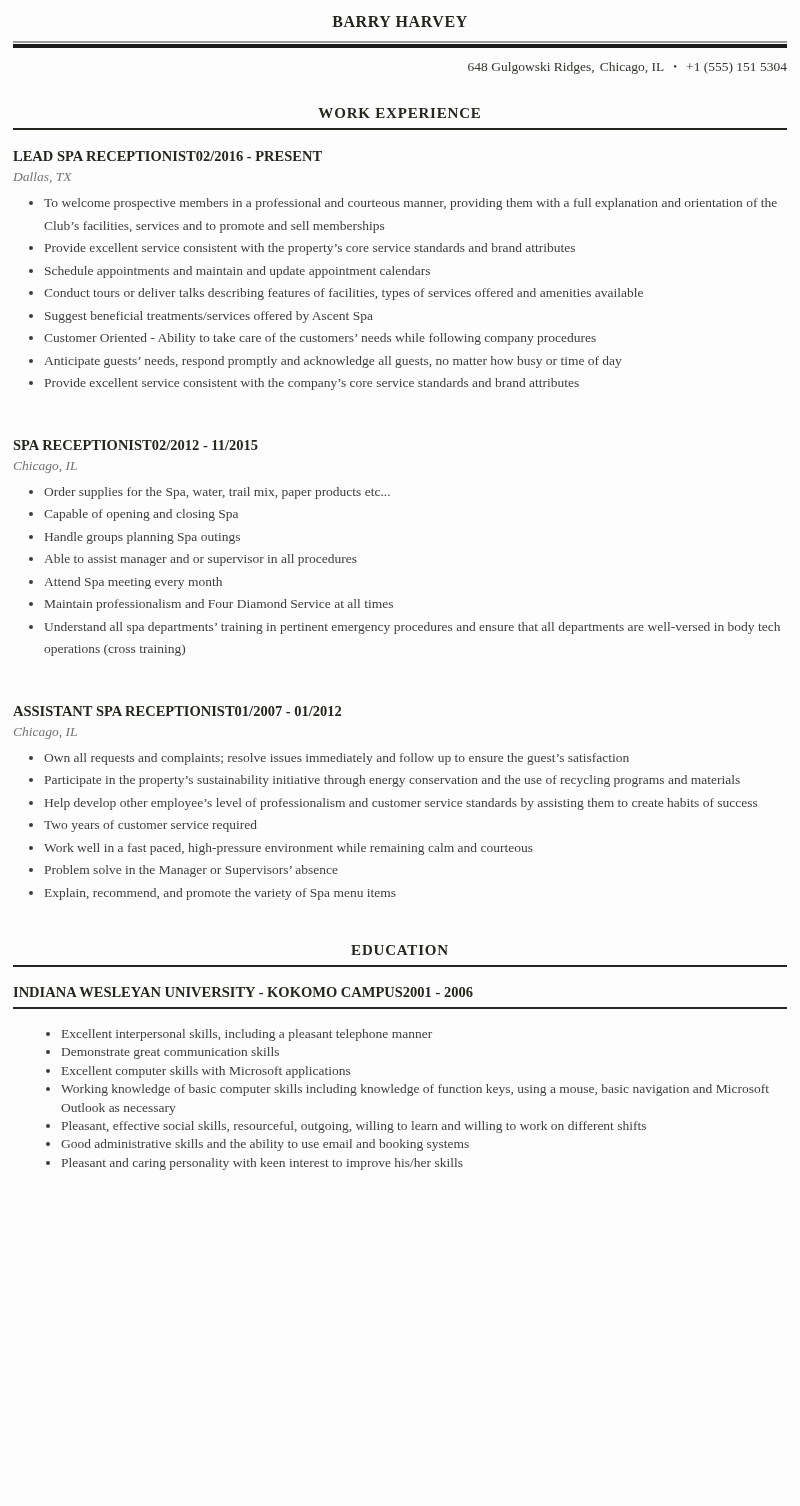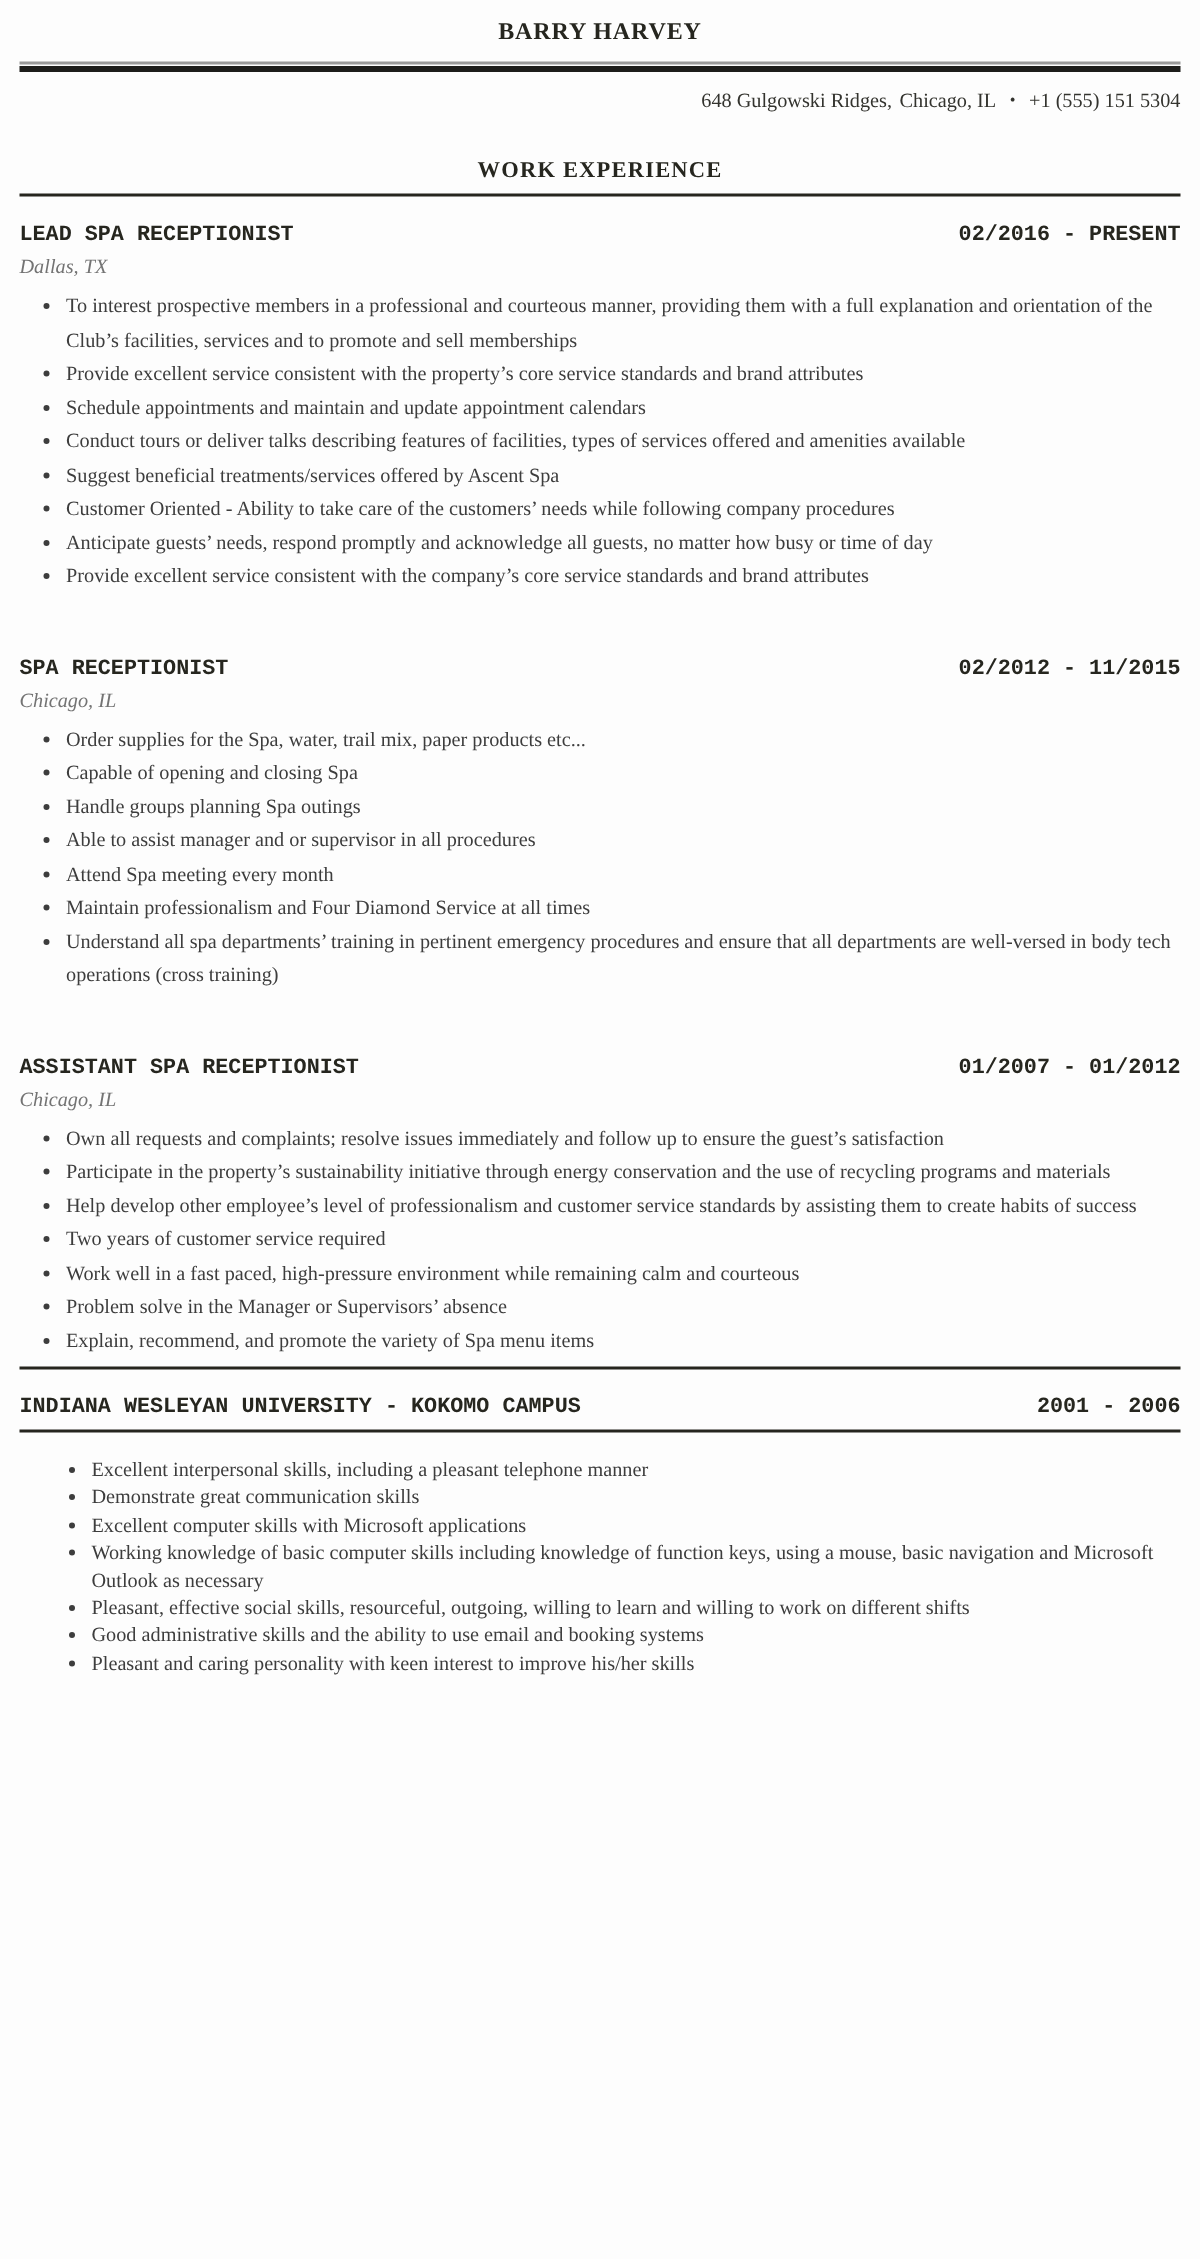--- a/index.html
+++ b/index.html
@@ -49,27 +49,26 @@
   .section-head.work      { margin-top: 30px; }
   .section-head.education { margin-top: 38px; }
   .section-head.skills    { margin-top: 36px; }
   .section-rule { margin-top: 6px; height: 2px; background: #26251f; }
 
   .job { margin-top: 18px; }
   .job + .job { margin-top: 42px; }
 
   .entry-row {
     display: flex;
-    justify-content: space-between;
+    justify-content: flex-start;
     align-items: baseline;
     font-size: 14.5px;
     font-weight: bold;
     color: #26261f;
     line-height: 17px;
-    font-family: Liberation Mono, monospace;
   }
   .entry-location, .entry-degree {
     font-style: italic;
     font-size: 13.5px;
     line-height: 17px;
     margin-top: 3px;
     color: #737373;
   }
 
   ul.bullets {
@@ -111,21 +110,21 @@
   <div class="section-head work">WORK EXPERIENCE</div>
   <div class="section-rule"></div>
 
   <div class="job">
     <div class="entry-row">
       <span>LEAD SPA RECEPTIONIST</span>
       <span>02/2016 - PRESENT</span>
     </div>
     <div class="entry-location">Dallas, TX</div>
     <ul class="bullets">
-      <li>To interest prospective members in a professional and courteous manner, providing them with a full explanation and orientation of the Club’s facilities, services and to promote and sell memberships</li>
+      <li>To welcome prospective members in a professional and courteous manner, providing them with a full explanation and orientation of the Club’s facilities, services and to promote and sell memberships</li>
       <li>Provide excellent service consistent with the property’s core service standards and brand attributes</li>
       <li>Schedule appointments and maintain and update appointment calendars</li>
       <li>Conduct tours or deliver talks describing features of facilities, types of services offered and amenities available</li>
       <li>Suggest beneficial treatments/services offered by Ascent Spa</li>
       <li>Customer Oriented - Ability to take care of the customers’ needs while following company procedures</li>
       <li>Anticipate guests’ needs, respond promptly and acknowledge all guests, no matter how busy or time of day</li>
       <li>Provide excellent service consistent with the company’s core service standards and brand attributes</li>
     </ul>
   </div>
 
@@ -156,20 +155,21 @@
       <li>Own all requests and complaints; resolve issues immediately and follow up to ensure the guest’s satisfaction</li>
       <li>Participate in the property’s sustainability initiative through energy conservation and the use of recycling programs and materials</li>
       <li>Help develop other employee’s level of professionalism and customer service standards by assisting them to create habits of success</li>
       <li>Two years of customer service required</li>
       <li>Work well in a fast paced, high-pressure environment while remaining calm and courteous</li>
       <li>Problem solve in the Manager or Supervisors’ absence</li>
       <li>Explain, recommend, and promote the variety of Spa menu items</li>
     </ul>
   </div>
 
+  <div class="section-head education">EDUCATION</div>
   <div class="section-rule"></div>
 
   <div class="edu-entry">
     <div class="entry-row">
       <span>INDIANA WESLEYAN UNIVERSITY - KOKOMO CAMPUS</span>
       <span>2001 - 2006</span>
     </div>
   </div>
 
   <div class="section-rule"></div>

